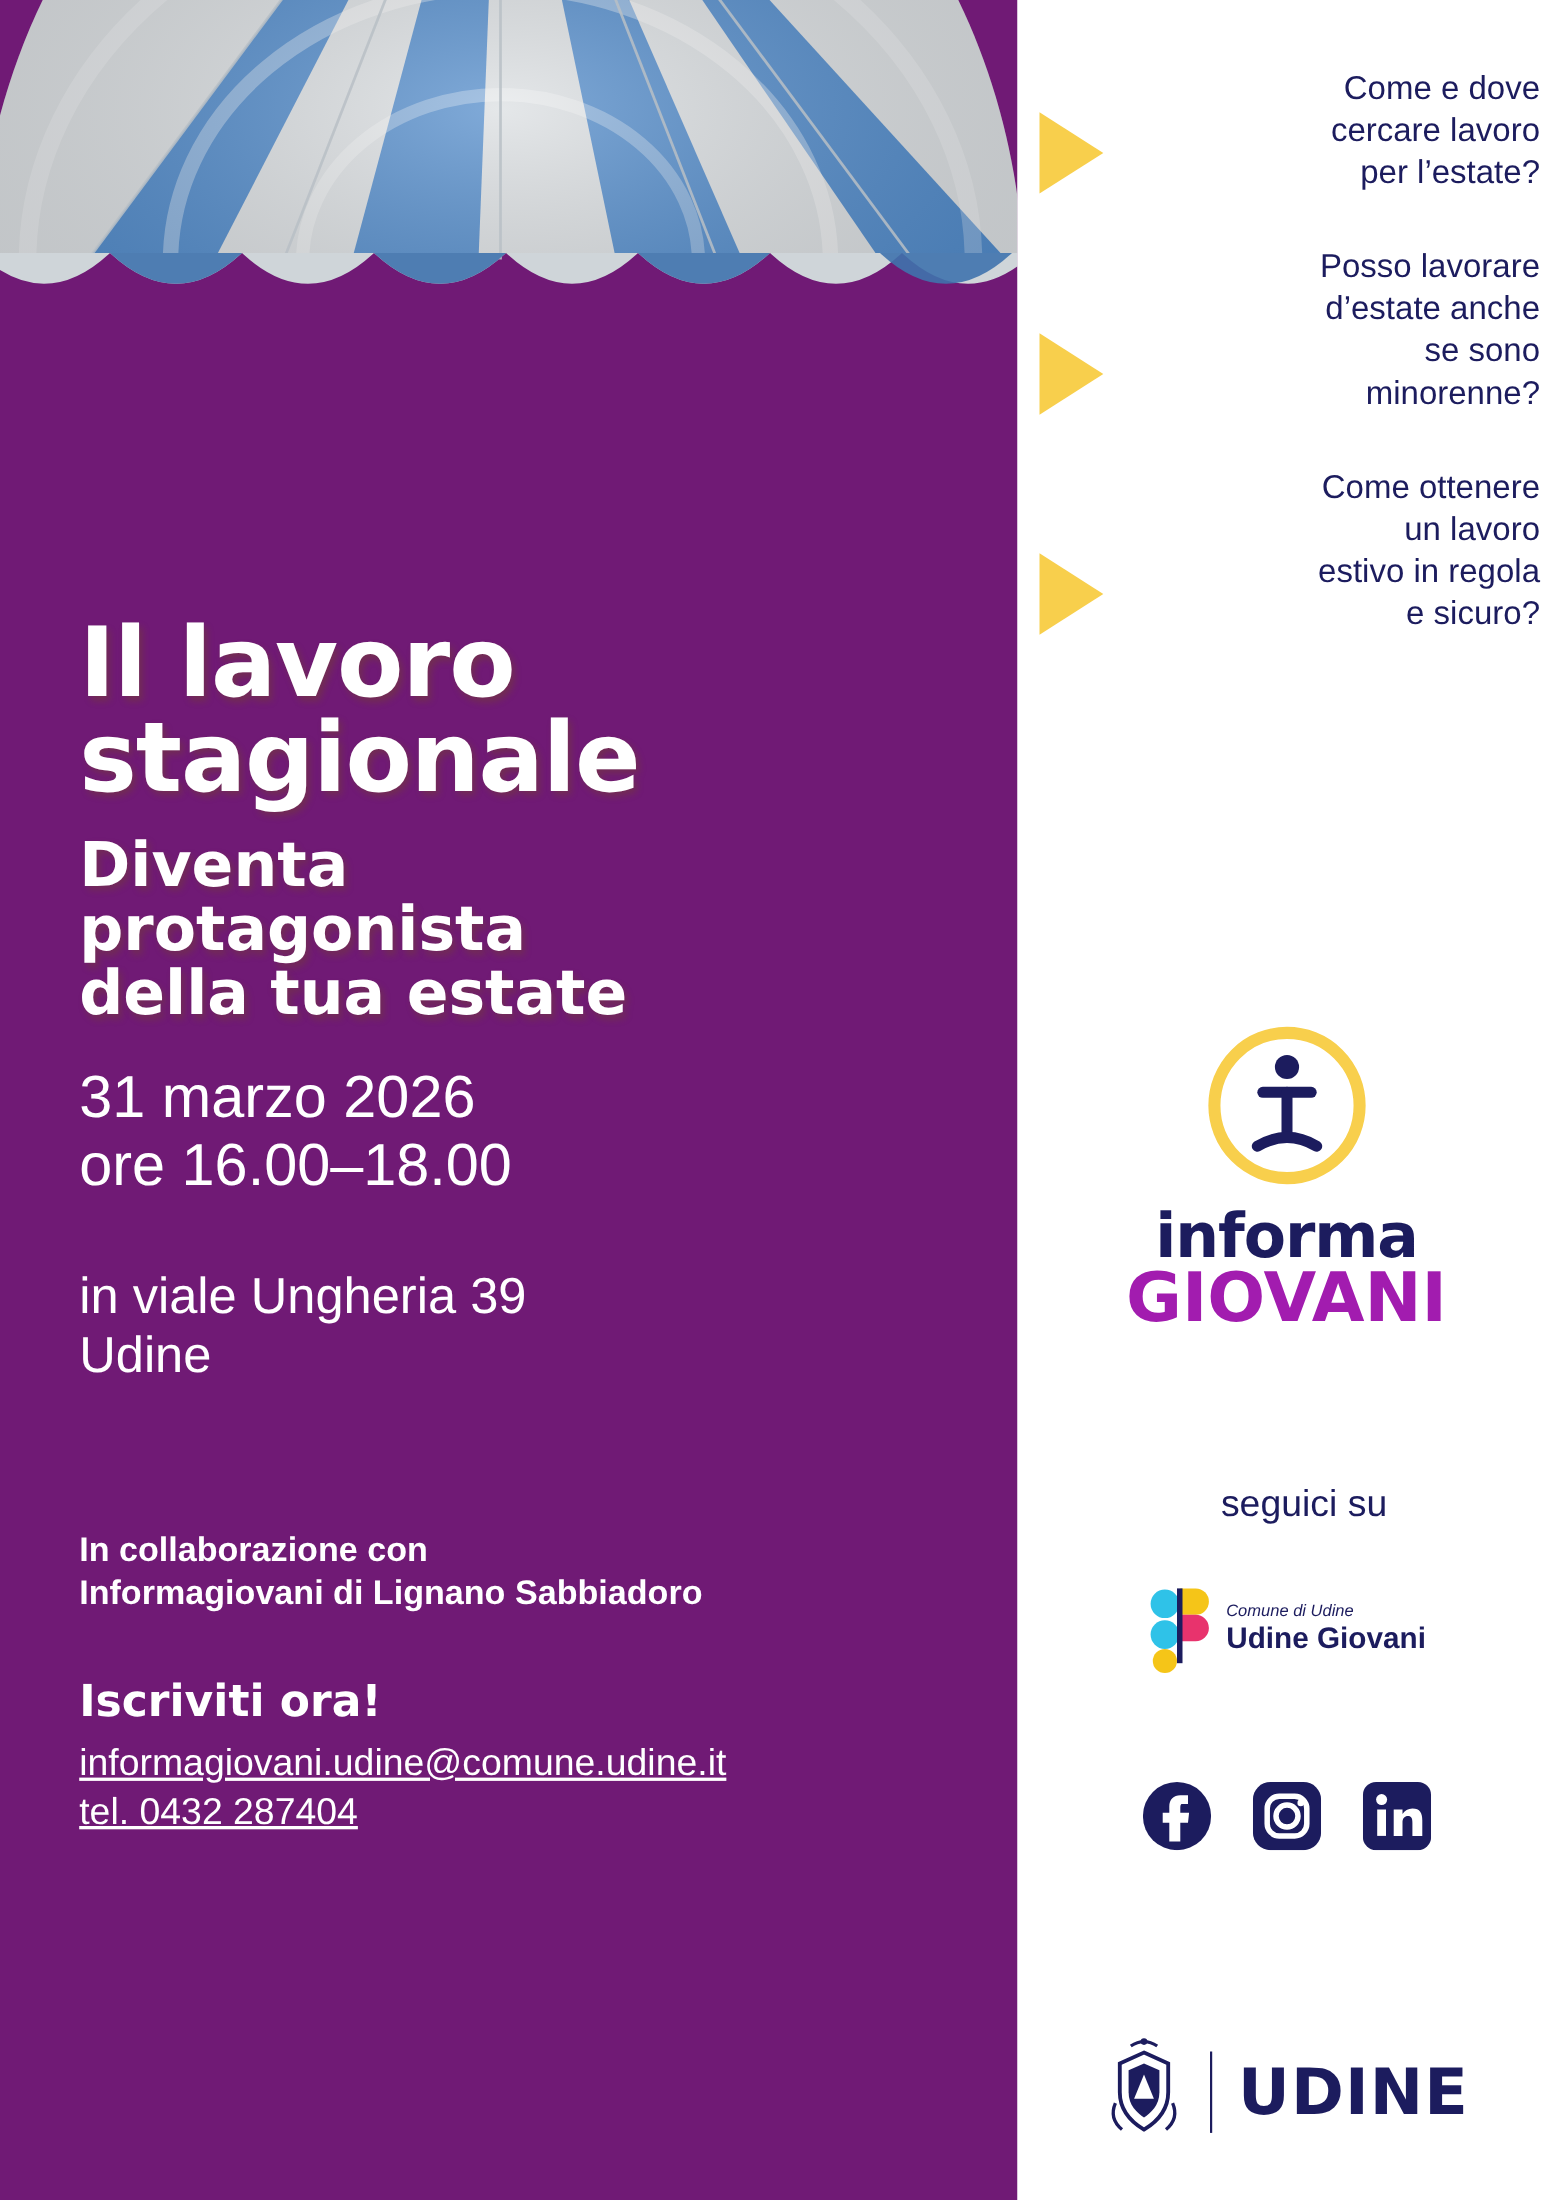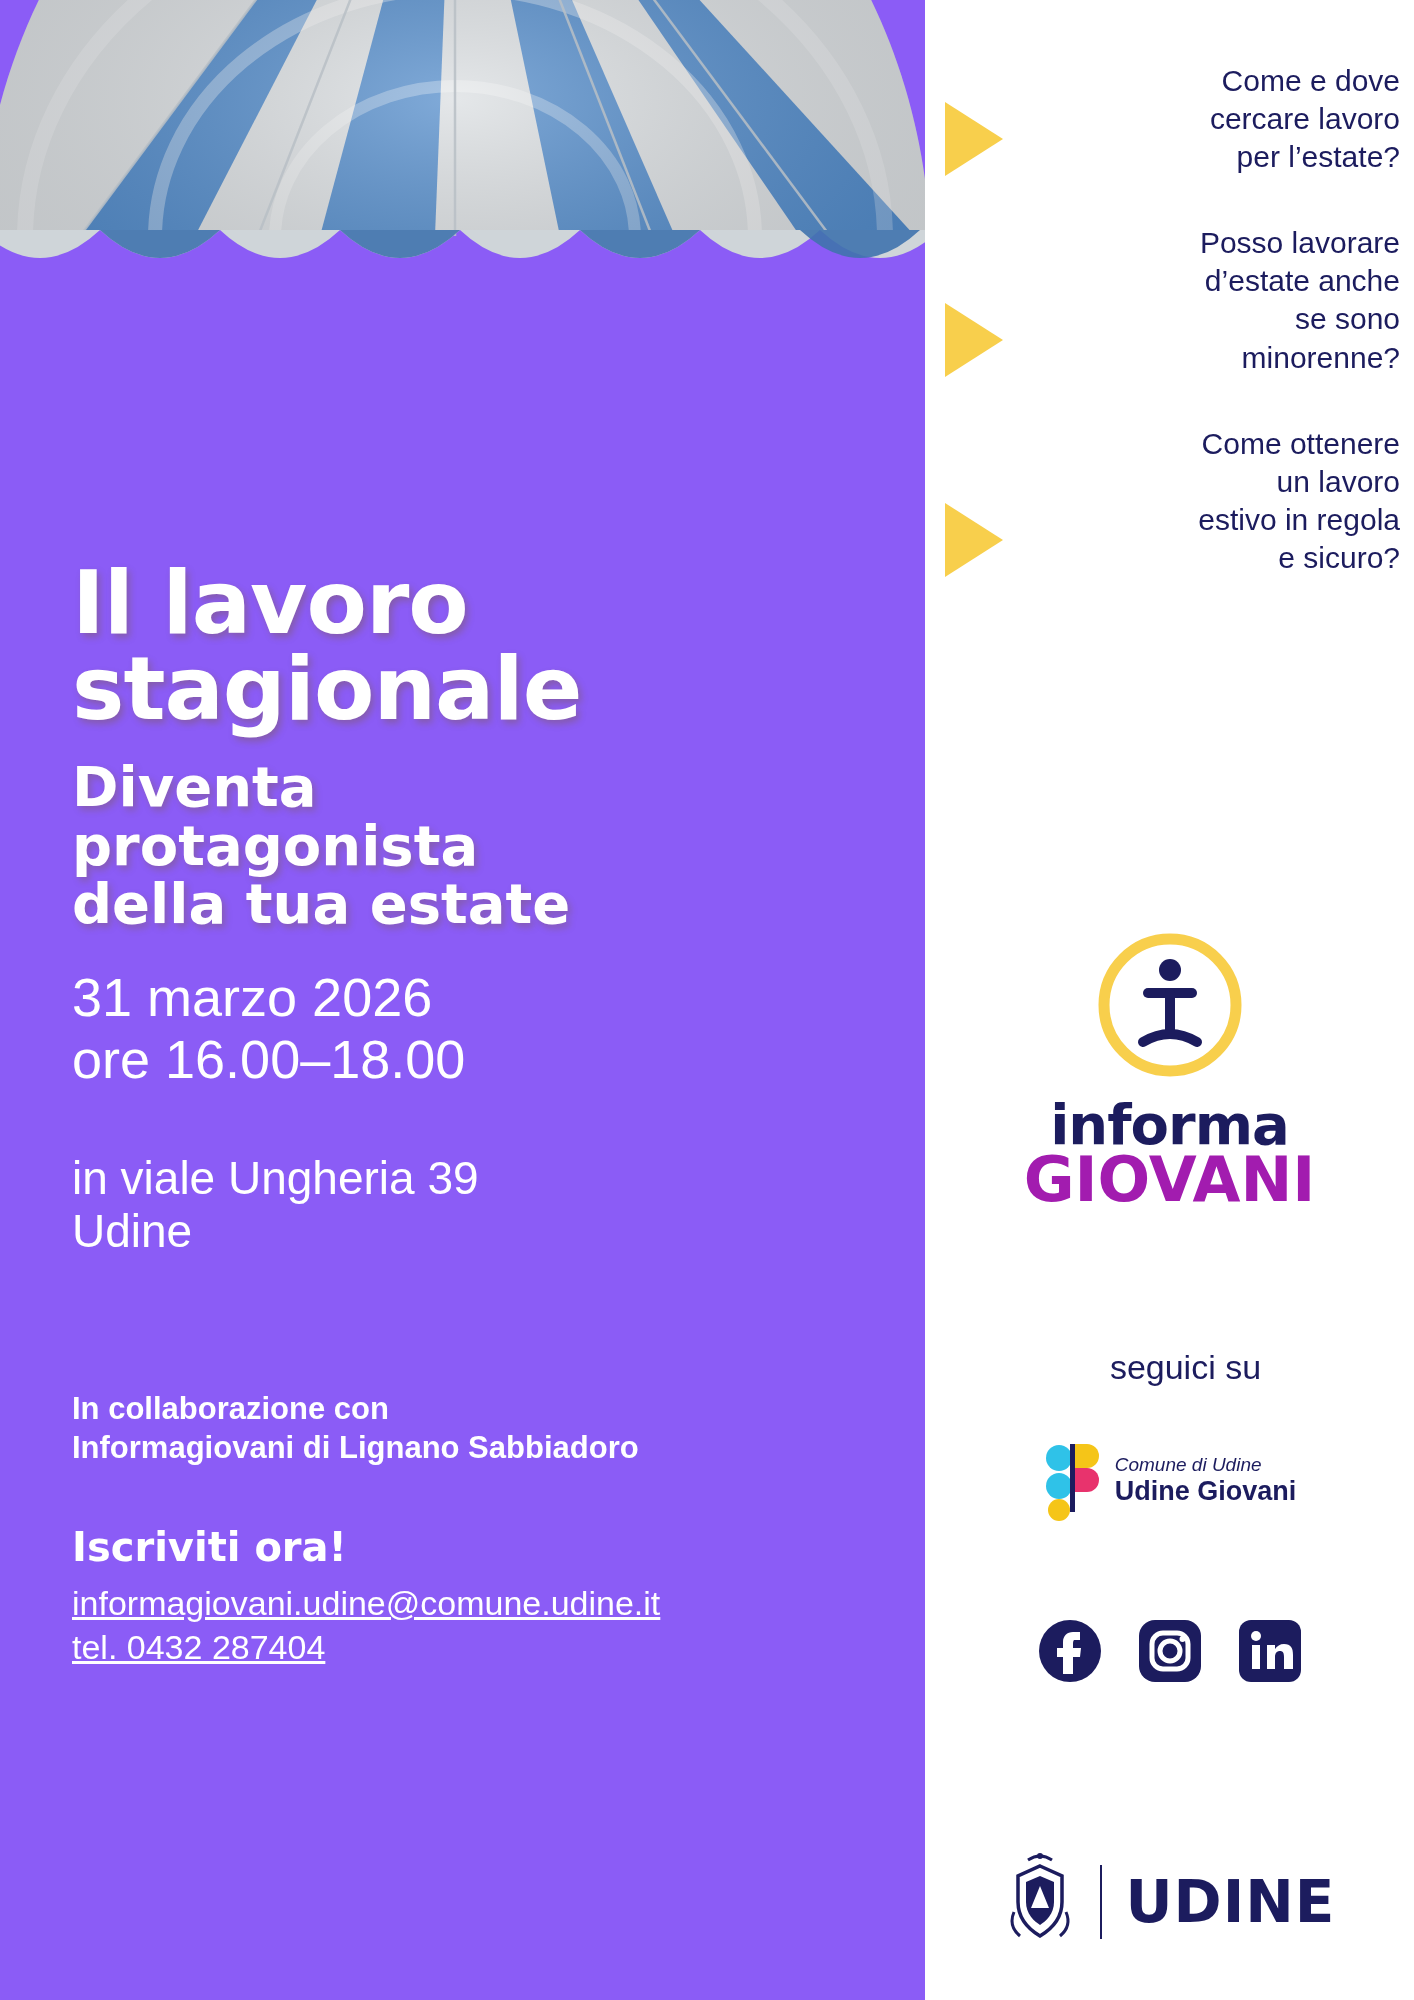--- a/index.html
+++ b/index.html
@@ -21,21 +21,21 @@
     overflow: hidden;
   }
 
   
   .left-panel {
     position: absolute;
     left: 0;
     top: 0;
     width: 925px;
     height: 2000px;
-    background: #8b5cf6;
+    background: #701a75;
     overflow: hidden;
   }
 
   
   .umbrella-wrap {
     position: absolute;
     left: -60px;
     top: -330px;
     width: 1030px;
     height: 860px;
@@ -205,21 +205,21 @@
     align-items: center;
   }
   .ug-mark {
     width: 58px;
     height: 82px;
     margin-right: 14px;
   }
   .ug-text-small {
     font-family: "Liberation Sans", sans-serif;
     font-style: italic;
-    font-size: 19px;
+    font-size: 15px;
     color: #1c1c5e;
     line-height: 1.1;
   }
   .ug-text-big {
     font-family: "Liberation Sans", sans-serif;
     font-weight: 700;
     font-size: 27px;
     color: #1c1c5e;
     line-height: 1.15;
   }

